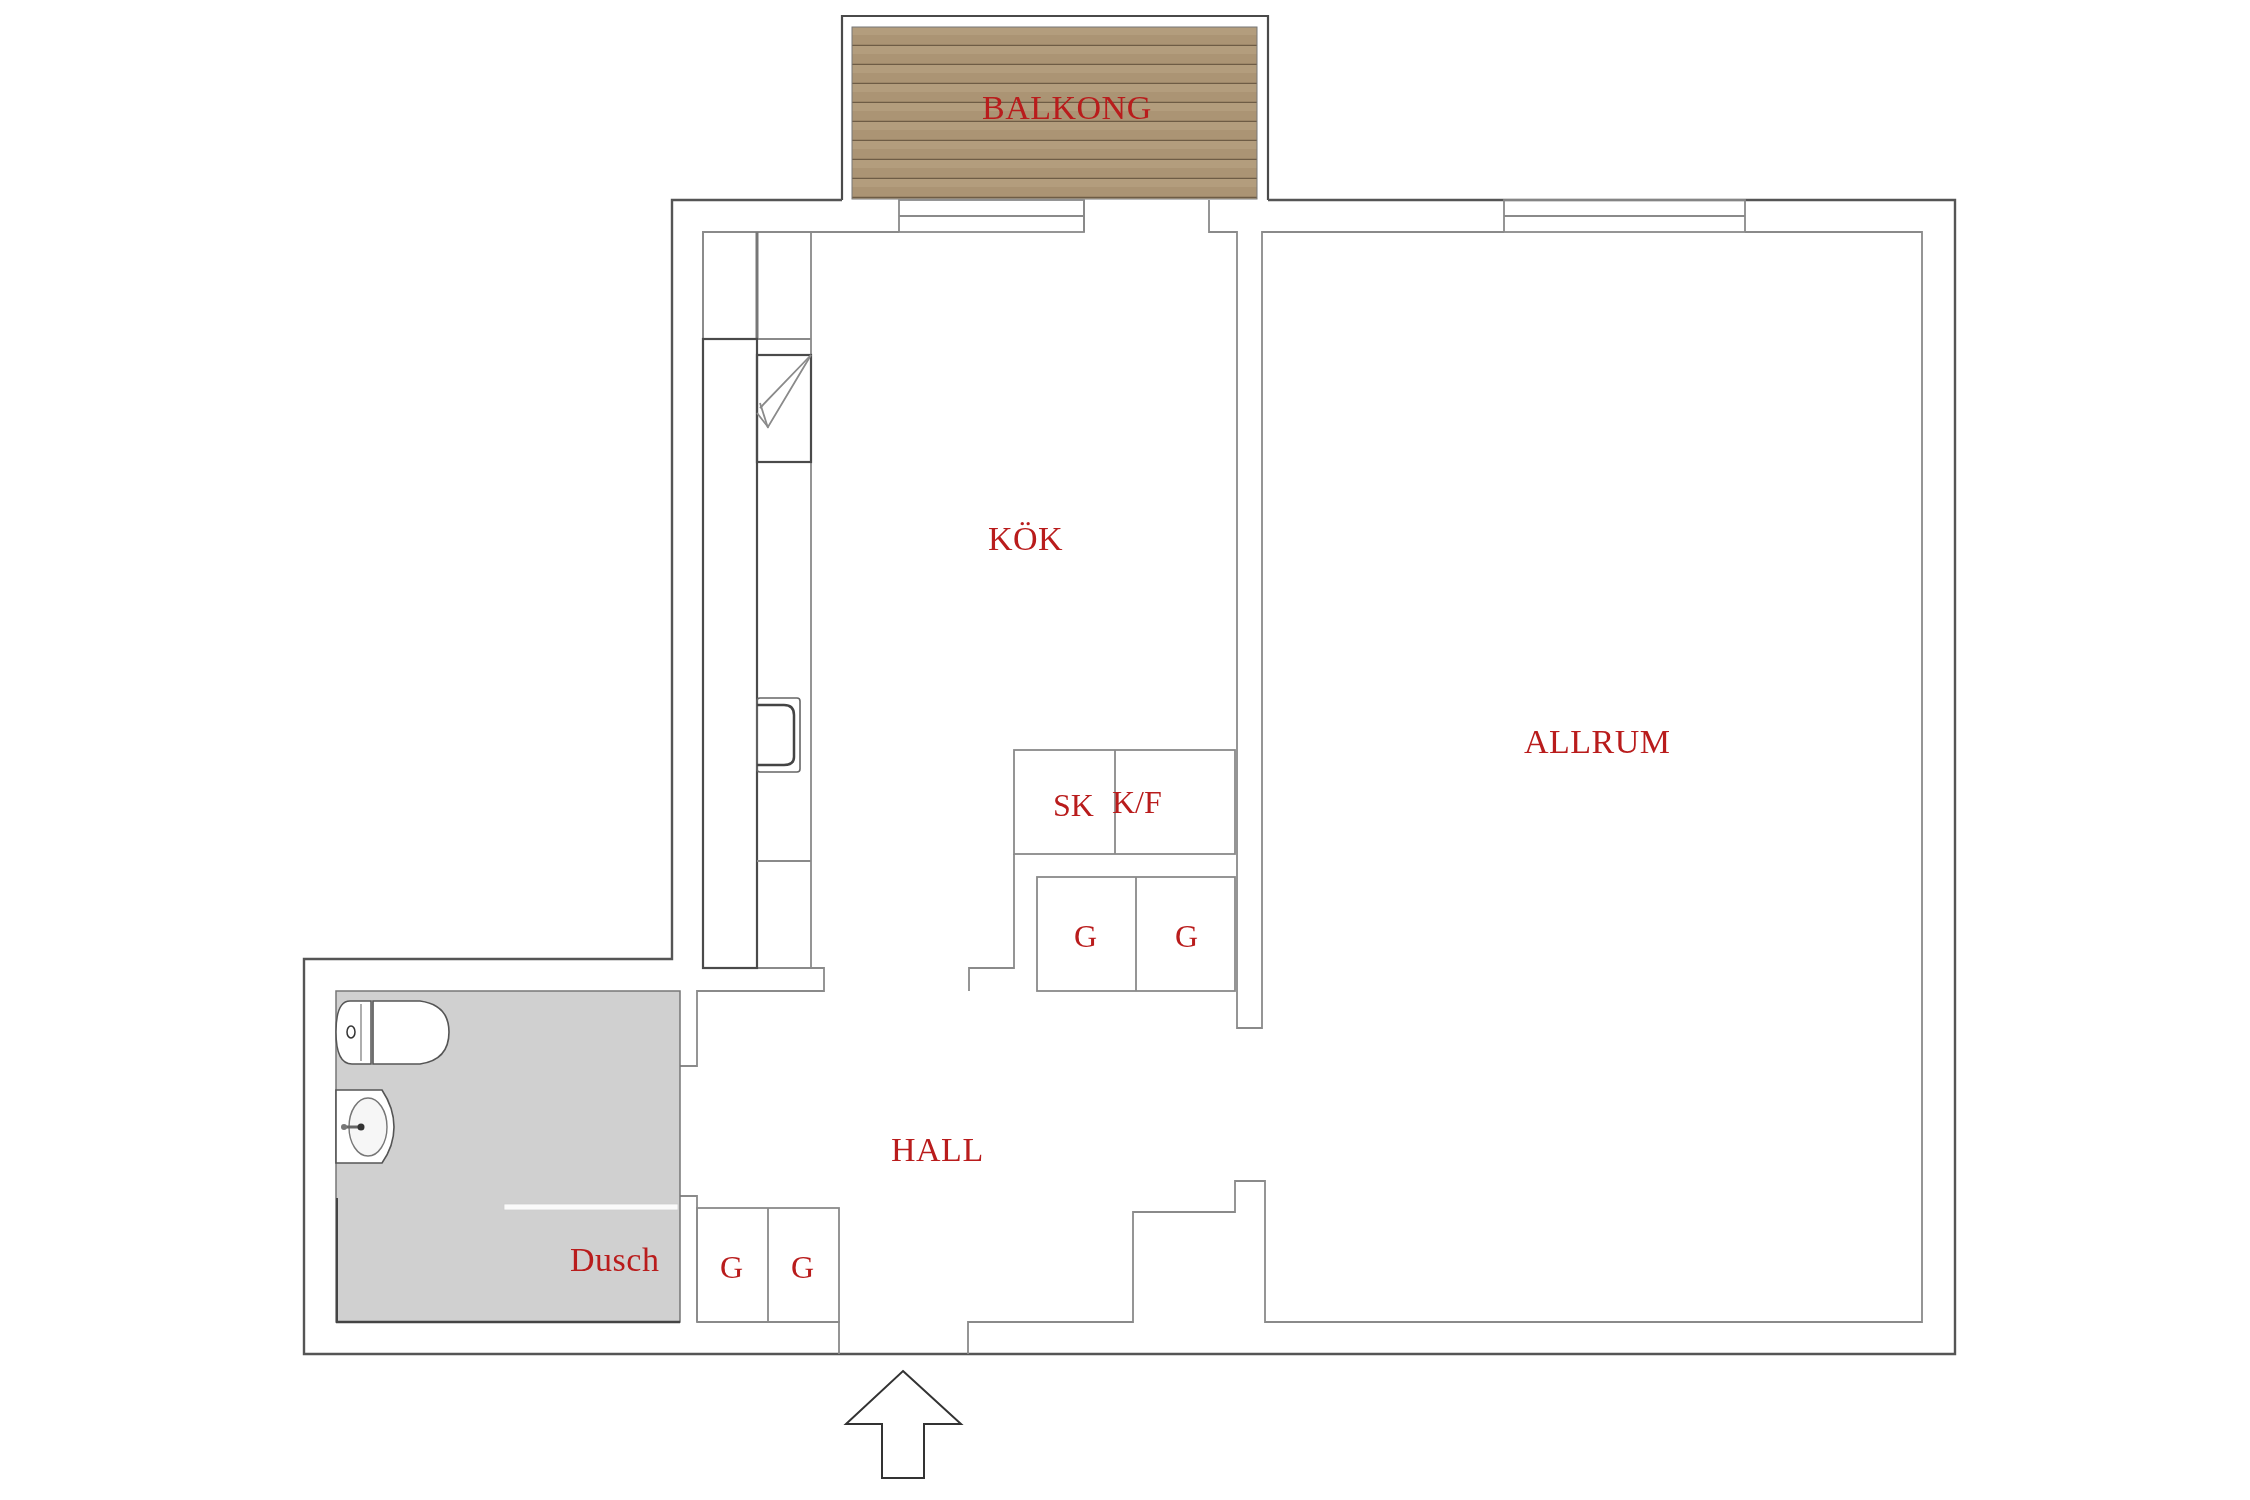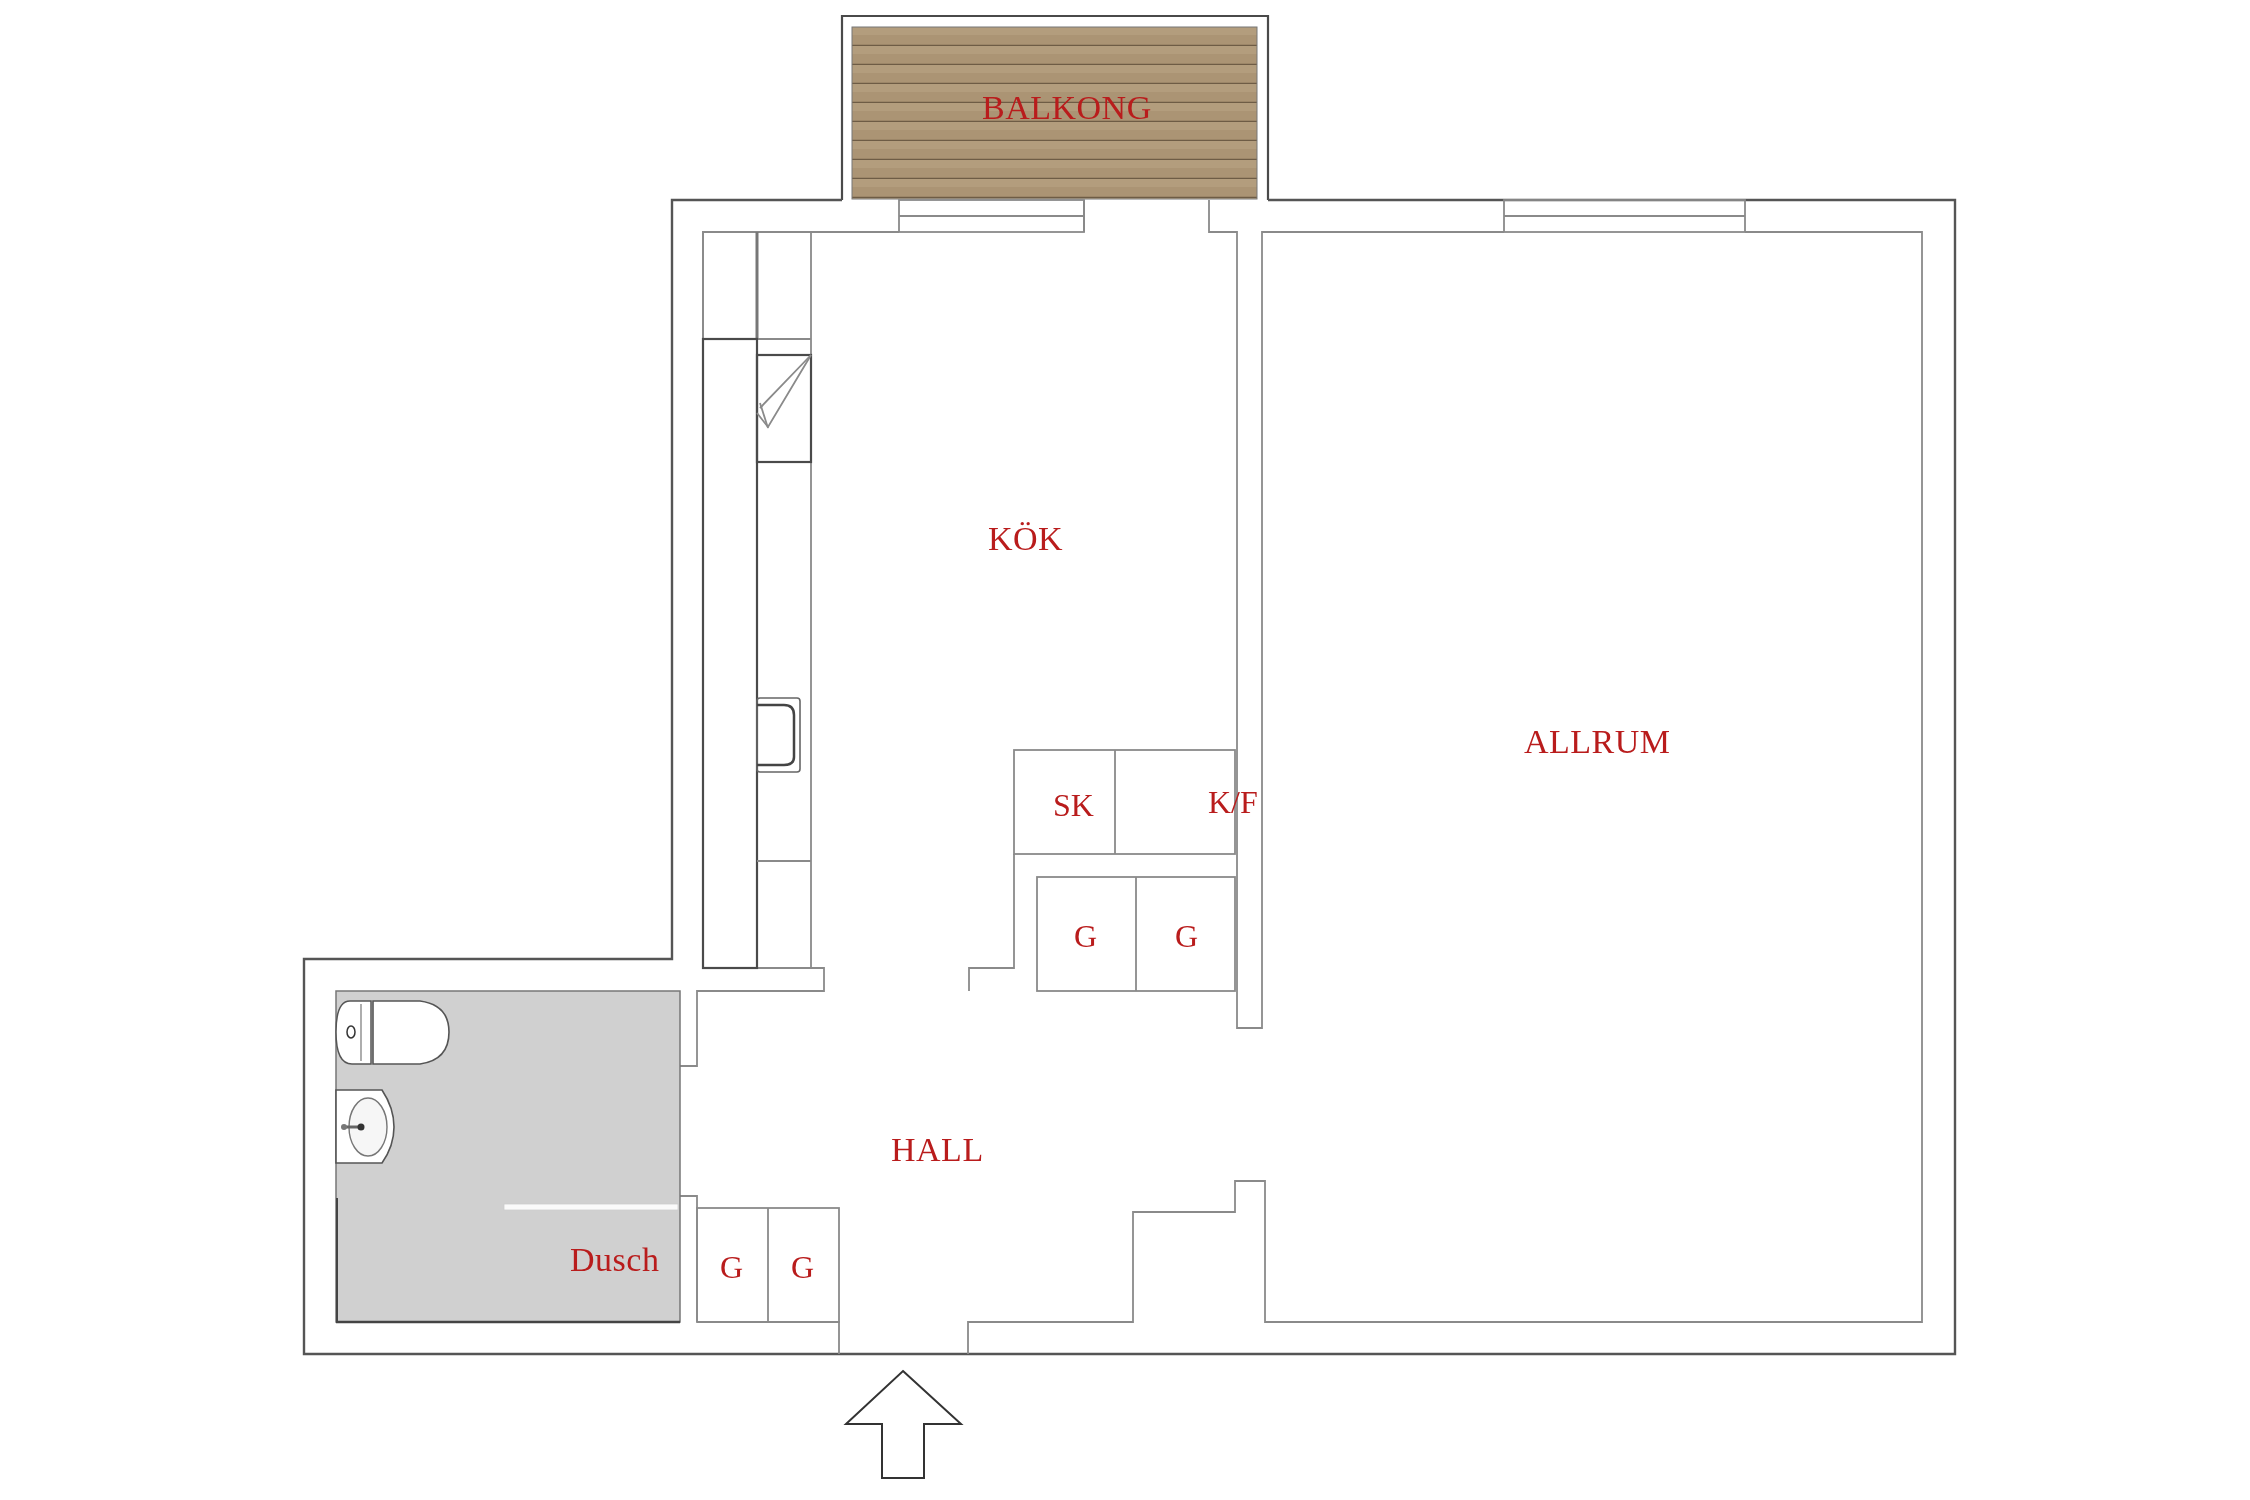--- a/index.html
+++ b/index.html
@@ -111,17 +111,17 @@
   </g>
 </svg>
 
 <span class="lbl room" style="left:982px; top:91px;">BALKONG</span>
 <span class="lbl room" style="left:988px; top:522px;">KÖK</span>
 <span class="lbl room" style="left:1524px; top:725px;">ALLRUM</span>
 <span class="lbl room" style="left:891px; top:1101px;margin-top:32px;">HALL</span>
 <span class="lbl room" style="left:570px; top:1243px;">Dusch</span>
 
 <span class="lbl small" style="left:1053px; top:789px;">SK</span>
-<span class="lbl small" style="left:1208px; top:786px;">K/F</span>
+<span class="lbl small" style="left:1112px; top:786px;">K/F</span>
 <span class="lbl small" style="left:1074px; top:920px;">G</span>
 <span class="lbl small" style="left:1175px; top:920px;">G</span>
 <span class="lbl small" style="left:720px; top:1251px;">G</span>
 <span class="lbl small" style="left:791px; top:1251px;">G</span>
 
 </body></html>

